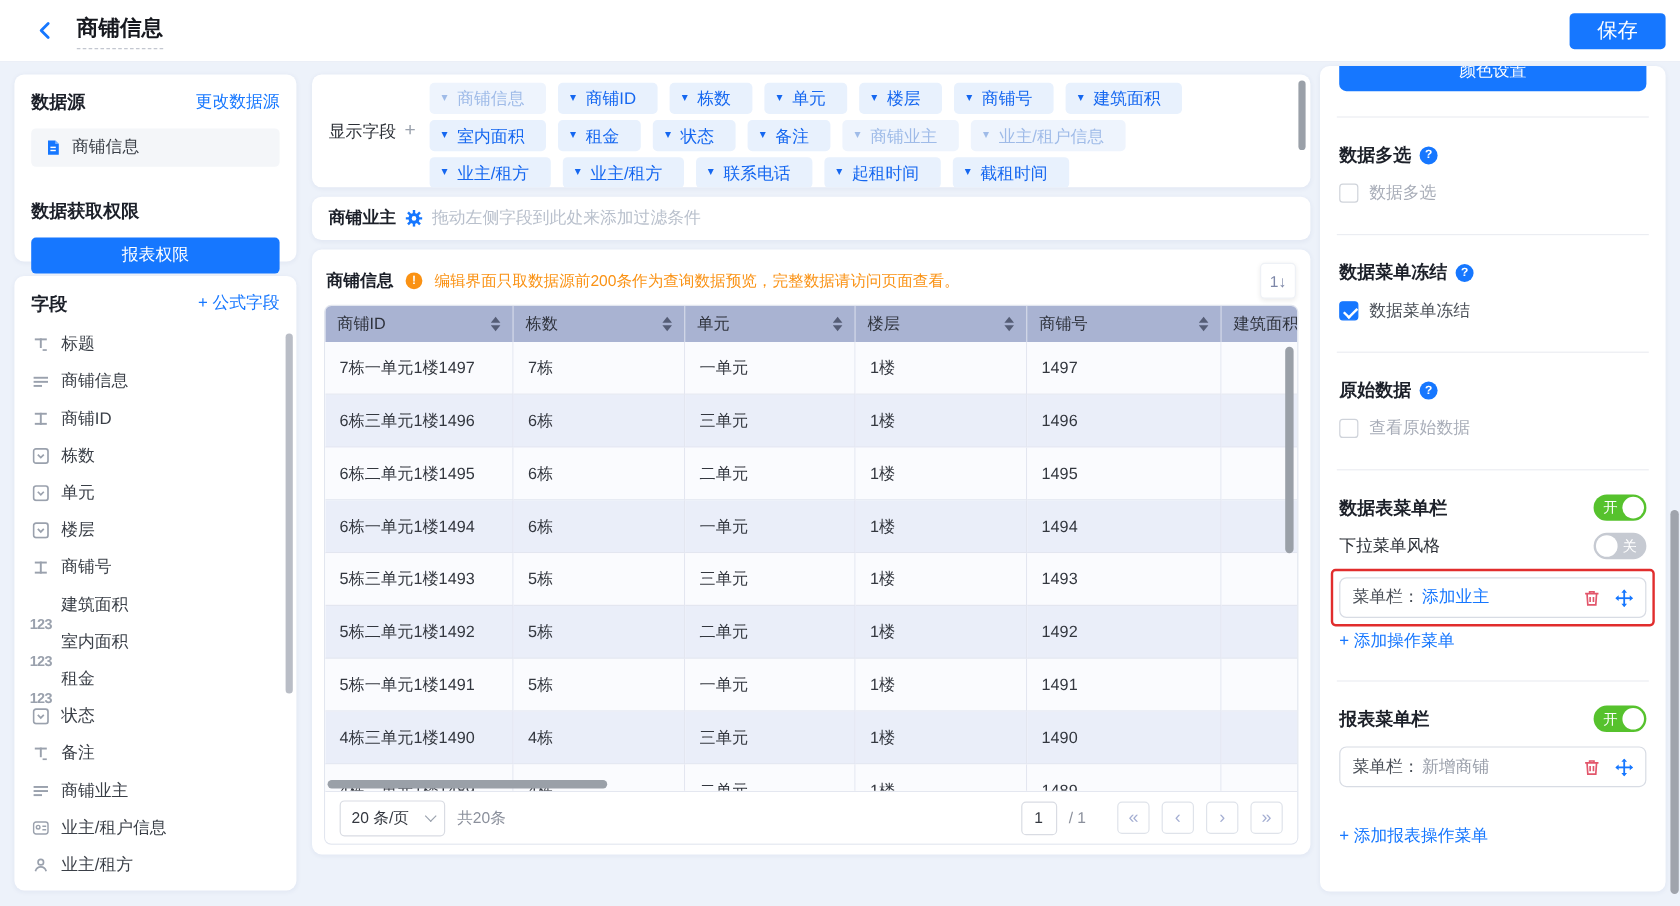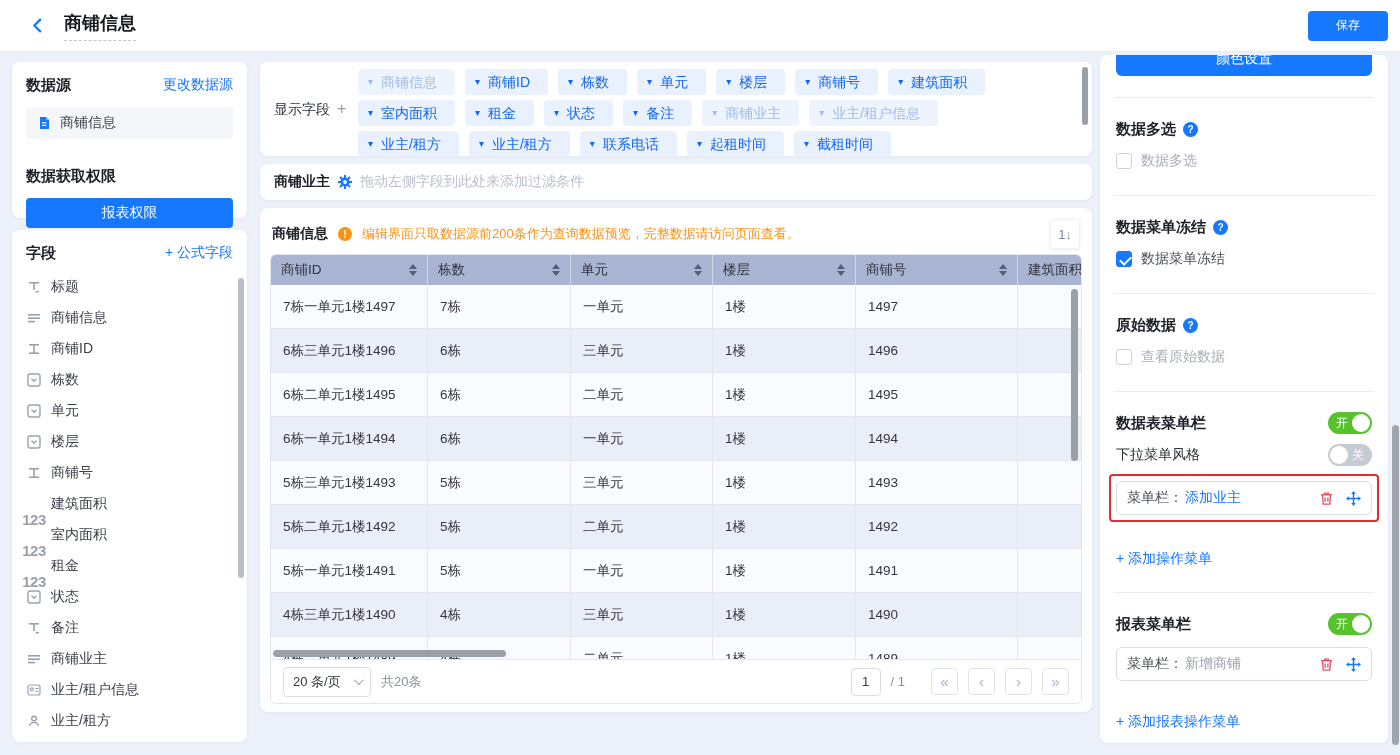--- a/index.html
+++ b/index.html
@@ -3,39 +3,39 @@
 <meta charset="utf-8">
 <style>
   * { margin:0; padding:0; box-sizing:border-box; }
   html,body { width:1400px; height:755px; overflow:hidden; }
   body { font-family:"Liberation Sans","DejaVu Sans",sans-serif; background:#edf2fa; color:#2b2f36; font-size:14px; position:relative; }
 
   
   .topbar { position:absolute; left:0; top:0; width:1400px; height:52px; background:#fff; border-bottom:1px solid #e6ebf5; display:flex; align-items:center; padding:0 12px 0 26px; z-index:5; }
   .back { width:22px; height:22px; display:flex; align-items:center; justify-content:center; cursor:pointer; }
   .page-title { font-size:18px; font-weight:bold; color:#17191f; margin-left:16px; padding-bottom:5px; border-bottom:1px dashed #c3c7d0; }
-  .save-btn { margin-left:auto; width:80px; height:30px; background:#1677ff; color:#fff; border:none; border-radius:4px; font-size:12px; cursor:pointer; }
+  .save-btn { margin-left:auto; width:80px; height:30px; background:#1677ff; color:#fff; border:none; border-radius:4px; font-size:17px; cursor:pointer; }
 
   .card { position:absolute; background:#fff; border-radius:8px; box-shadow:0 1px 4px rgba(31,56,118,.06); }
 
   
   .ds-card { left:12px; top:62px; width:235px; height:156px; padding:14px; }
   .row-sb { display:flex; justify-content:space-between; }
   .h-bold { font-size:15px; font-weight:bold; color:#1c2029; }
   .link { color:#1677ff; cursor:pointer; }
   .ds-item { margin-top:12px; height:32px; background:#f4f6f9; border-radius:4px; display:flex; align-items:center; gap:8px; padding:0 10px; color:#3a3f47; }
   .perm-title { margin-top:28px; }
   .btn-primary { margin-top:12px; width:100%; height:30px; background:#1677ff; color:#fff; border:none; border-radius:4px; font-size:14px; cursor:pointer; }
 
   
   .fields-card { left:12px; top:230px; width:235px; height:512px; padding:14px; overflow:hidden; }
   .field-list { list-style:none; margin-top:8px; }
   .field-list li { height:31px; display:flex; align-items:center; gap:9px; color:#3a3f47; cursor:grab; }
   .fi { width:16px; height:16px; display:flex; align-items:center; justify-content:center; color:#9aa1ad; flex:0 0 16px; }
-  .fi-num { font-size:15px; font-weight:bold; letter-spacing:-0.5px;margin-top:32px; }
+  .fi-num { font-size:12px; font-weight:bold; letter-spacing:-0.5px;margin-top:32px; }
   .scroll-v { position:absolute; background:#b9bdc6; border-radius:3px; }
   .fields-thumb { right:3px; top:48px; width:6px; height:300px; }
 
   
   .chips-card { left:260px; top:62px; width:832px; height:94px; padding:7px 14px; display:flex; overflow:hidden; }
   .chips-label { flex:0 0 84px; display:flex; align-items:center; line-height:26px; color:#2b2f36; }
   .plus { color:#9aa1ad; font-size:16px; margin-left:7px; }
   .chips { width:660px; display:flex; flex-wrap:wrap; gap:5px 10px; align-content:flex-start; }
   .chip { height:26px; line-height:26px; background:#e8f1fd; border-radius:4px; padding:0 18px 0 10px; color:#1567f0; display:inline-flex; align-items:center; gap:8px; cursor:pointer; white-space:nowrap; }
   .chip .caret { font-size:10px; }
@@ -91,21 +91,21 @@
   .toggle.off { background:#c6cad2; padding:0 8px 0 2px; }
   .knob { width:18px; height:18px; border-radius:50%; background:#fff; }
   .hl-box { margin:8px -7px 0; border:2px solid #e12d2d; border-radius:4px; padding:5px; }
   .menu-item { height:34px; border:1px solid #d8dce4; border-radius:6px; display:flex; align-items:center; padding:0 10px; background:#fff; }
   .mi-prefix { color:#4a4f57; }
   .mi-link { margin-left:2px; cursor:pointer; }
   .mi-link.blue { color:#1677ff; }
   .mi-link.gray { color:#9ba0ab; }
   .mi-icons { margin-left:auto; display:flex; gap:12px; align-items:center; }
   .mi-icons span { cursor:pointer; display:flex; }
-  .add-link { margin-top:28px; color:#1677ff; cursor:pointer; display:inline-block; }
+  .add-link { margin-top:3px; color:#1677ff; cursor:pointer; display:inline-block; }
   .add-link.rep { margin-top:16px; }
   .mt12 { margin-top:12px; }
 
   .page-thumb { position:absolute; right:1px; top:425px; width:7px; height:320px; background:#a0a4ac; border-radius:4px; z-index:9; }
 </style>
 </head>
 <body>
 
 <header class="topbar">
   <span class="back">

